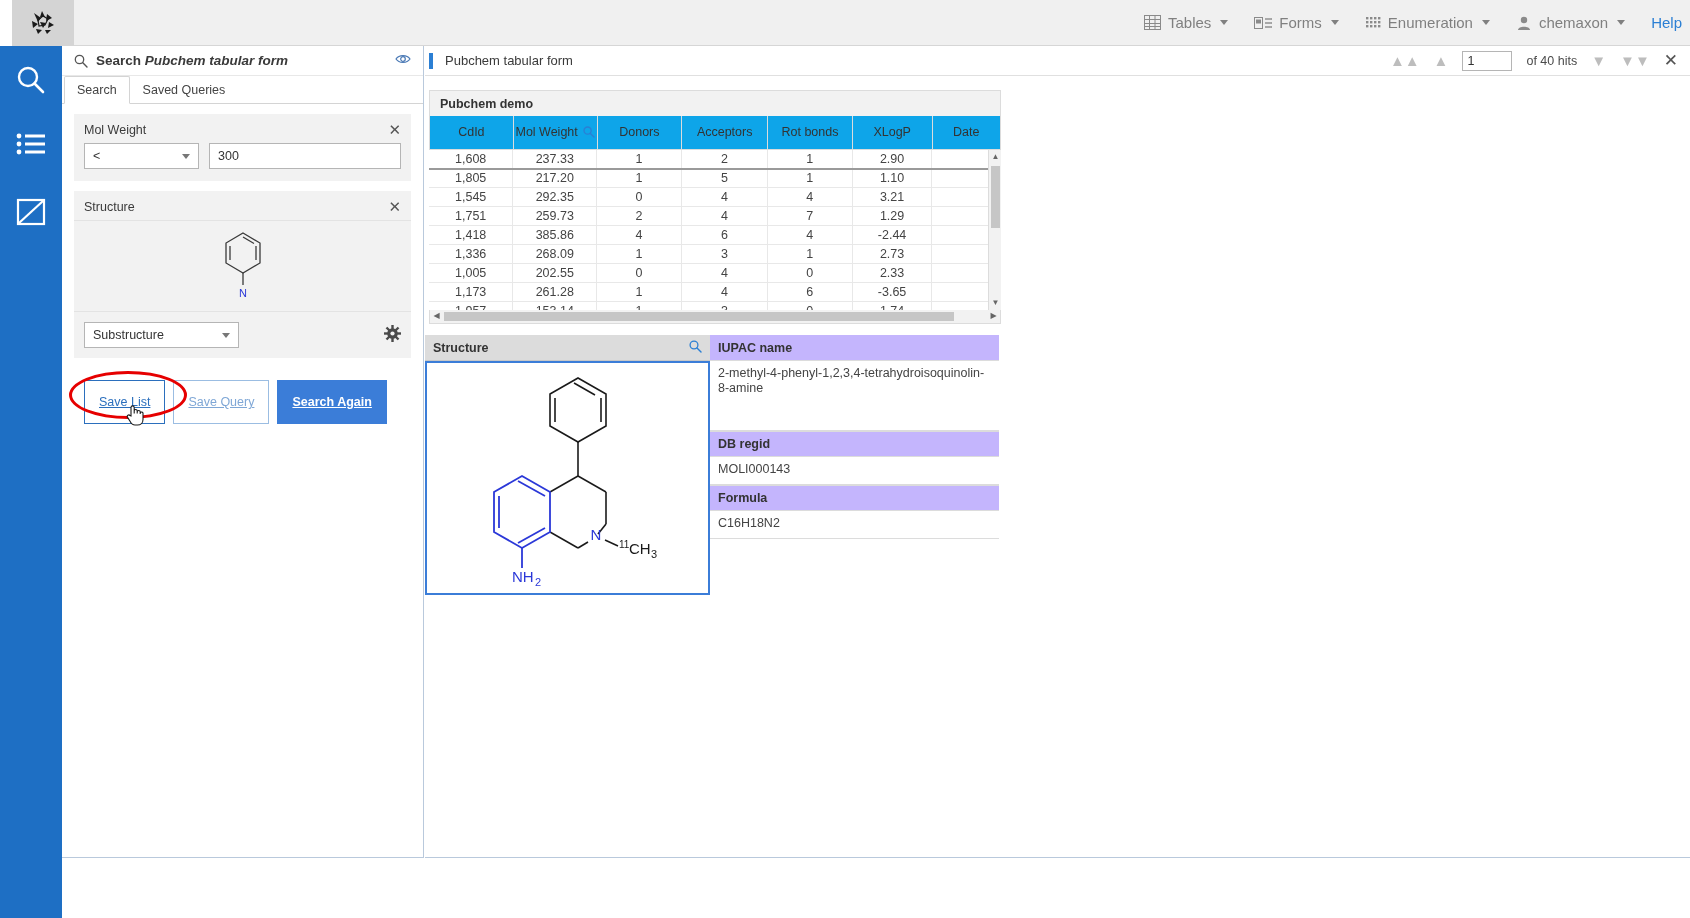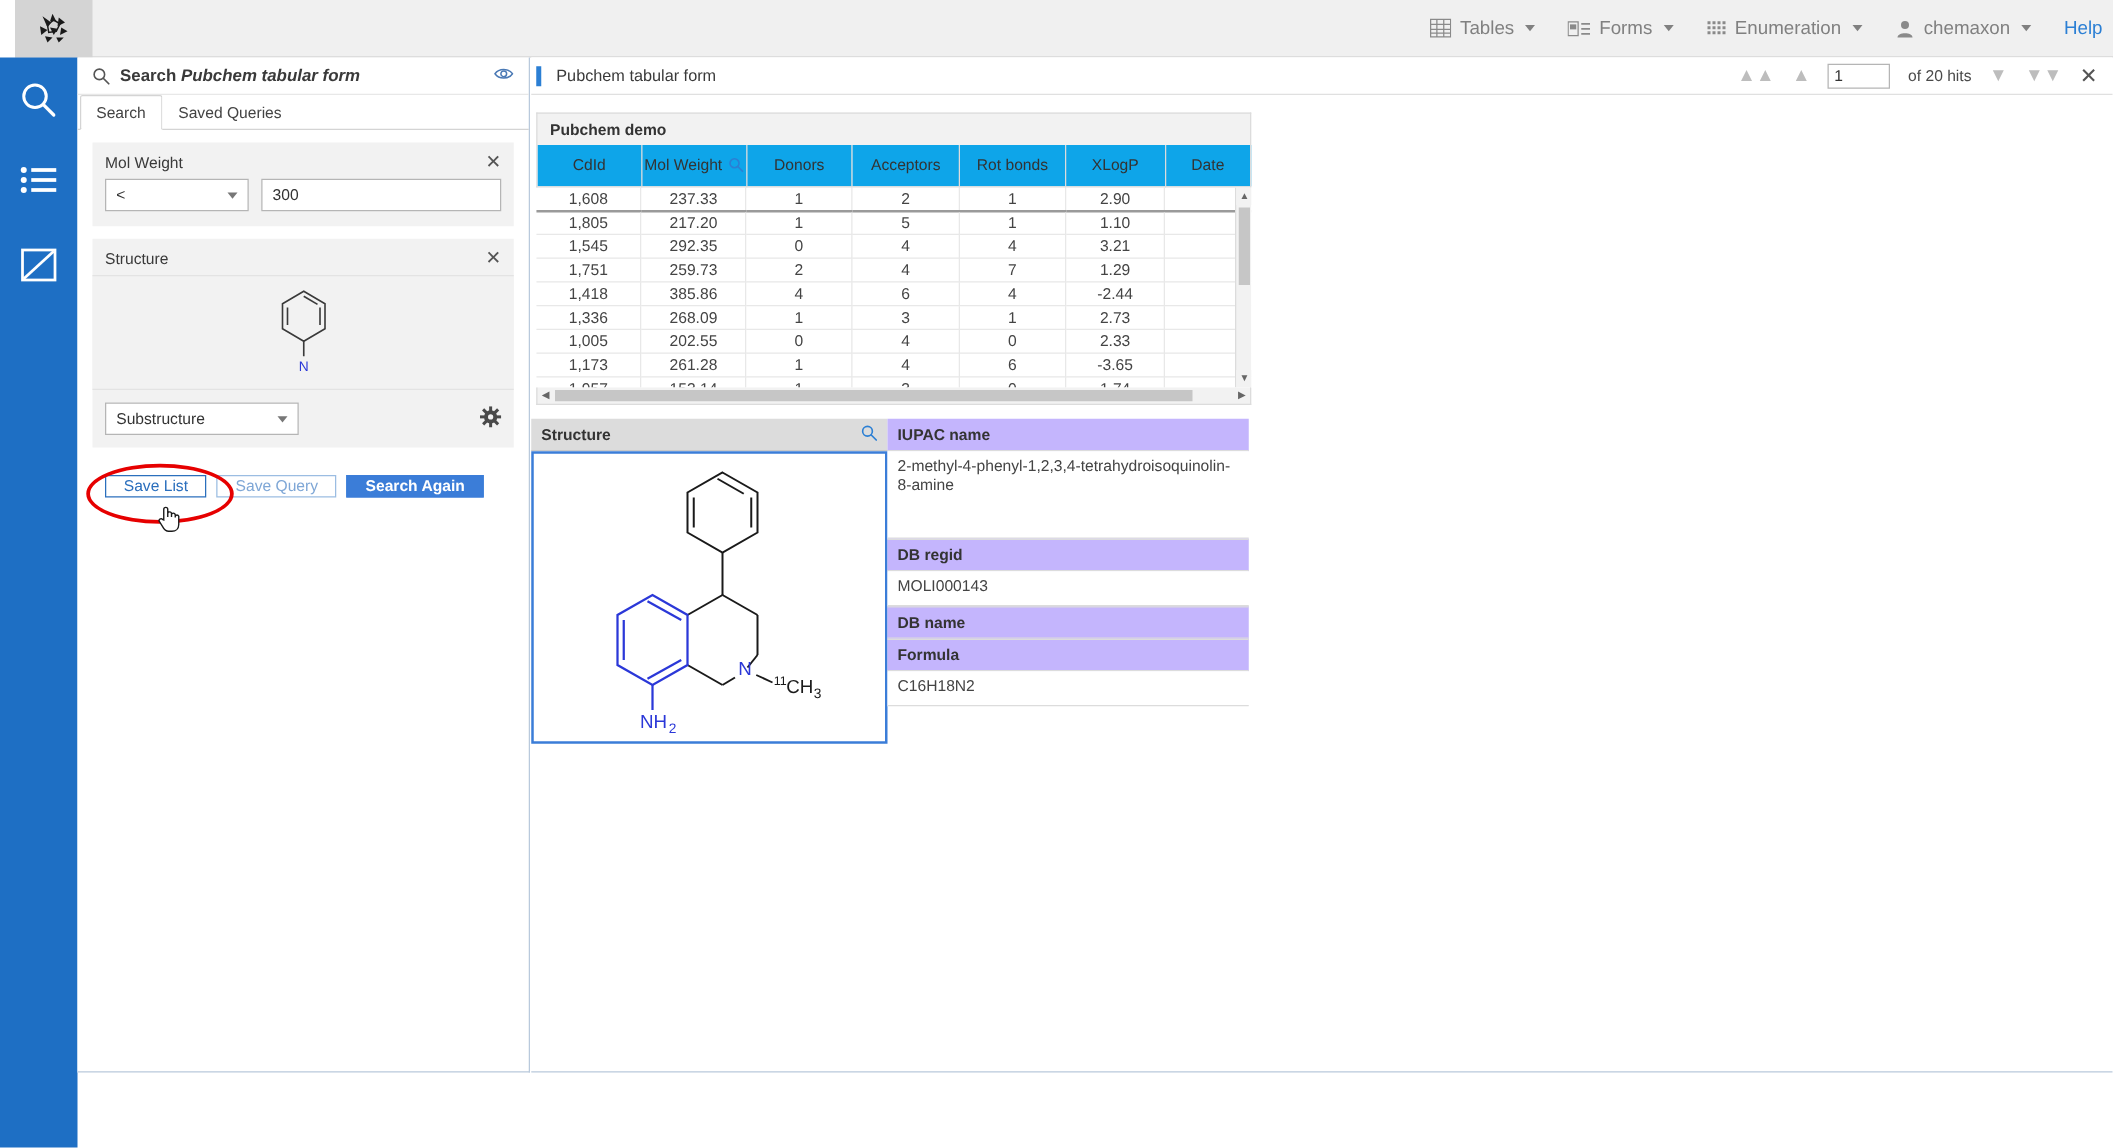--- a/index.html
+++ b/index.html
@@ -107,23 +107,23 @@
     height: 92px; background: #f2f2f2; display: flex;
     align-items: center; justify-content: center;
     border-top: 1px solid #e3e3e3; border-bottom: 1px solid #e3e3e3;
   }
   .card-foot { display: flex; align-items: center; padding: 10px; }
   .sel-wide { width: 155px; }
   .gear { margin-left: auto; cursor: pointer; }
 
   .btn-row { display: flex; gap: 8px; padding: 12px 10px 0 10px; position: relative; }
   .btn {
-    height: 18px; padding: 0 14px; font-size: 12.5px; cursor: pointer;
+    height: 44px; padding: 0 14px; font-size: 12.5px; cursor: pointer;
     display: flex; align-items: center; justify-content: center;
-    border: 1px solid #2b6fbd; color: #2b6fbd; background: #fff;
+    border: 1px solid #2b6fbd; color: #2b6fbd; background: #fff; text-decoration: underline;
   }
   .btn.disabled { border-color: #9bbde2; color: #7fa7d6; }
   .btn.primary { background: #3b7dd8; border-color: #3b7dd8; color: #fff; font-weight: bold; }
 
   .ellipse {
     position: absolute; left: -5px; top: 3px; width: 118px; height: 48px;
     border: 3px solid #e60000; border-radius: 50%; pointer-events: none;
   }
   .cursor-hand { position: absolute; left: 52px; top: 36px; }
 
@@ -418,21 +418,21 @@
 
 <div class="form-panel">
 
   <div class="form-head">
     <div class="form-head-bar"></div>
     <span class="form-head-title">Pubchem tabular form</span>
     <div class="pager">
       <span class="pg-icon">▲▲</span>
       <span class="pg-icon">▲</span>
       <input class="pg-input" type="text" value="1" style="">
-      <span class="pg-text">of 20 hits</span>
+      <span class="pg-text">of 40 hits</span>
       <span class="pg-icon">▼</span>
       <span class="pg-icon">▼▼</span>
       <span class="close-x">✕</span>
     </div>
   </div>
 
   <div class="grid-wrap">
     <div class="grid-title">Pubchem demo</div>
     <table class="grid">
       <colgroup>
@@ -654,21 +654,20 @@
         </div>
       </div>
 
       <div class="props-col">
         <div class="prop-head" style="border-top:none">IUPAC name</div>
         <div class="prop-val" style="height:70px">2-methyl-4-phenyl-1,2,3,4-tetrahydroisoquinolin-8-amine</div>
 
         <div class="prop-head">DB regid</div>
         <div class="prop-val" style="height:28px">MOLI000143</div>
 
-        <div class="prop-head">DB name</div>
 
         <div class="prop-head">Formula</div>
         <div class="prop-val" style="height:28px">C16H18N2</div>
       </div>
 
     </div>
   </div>
 
 </div>
 

